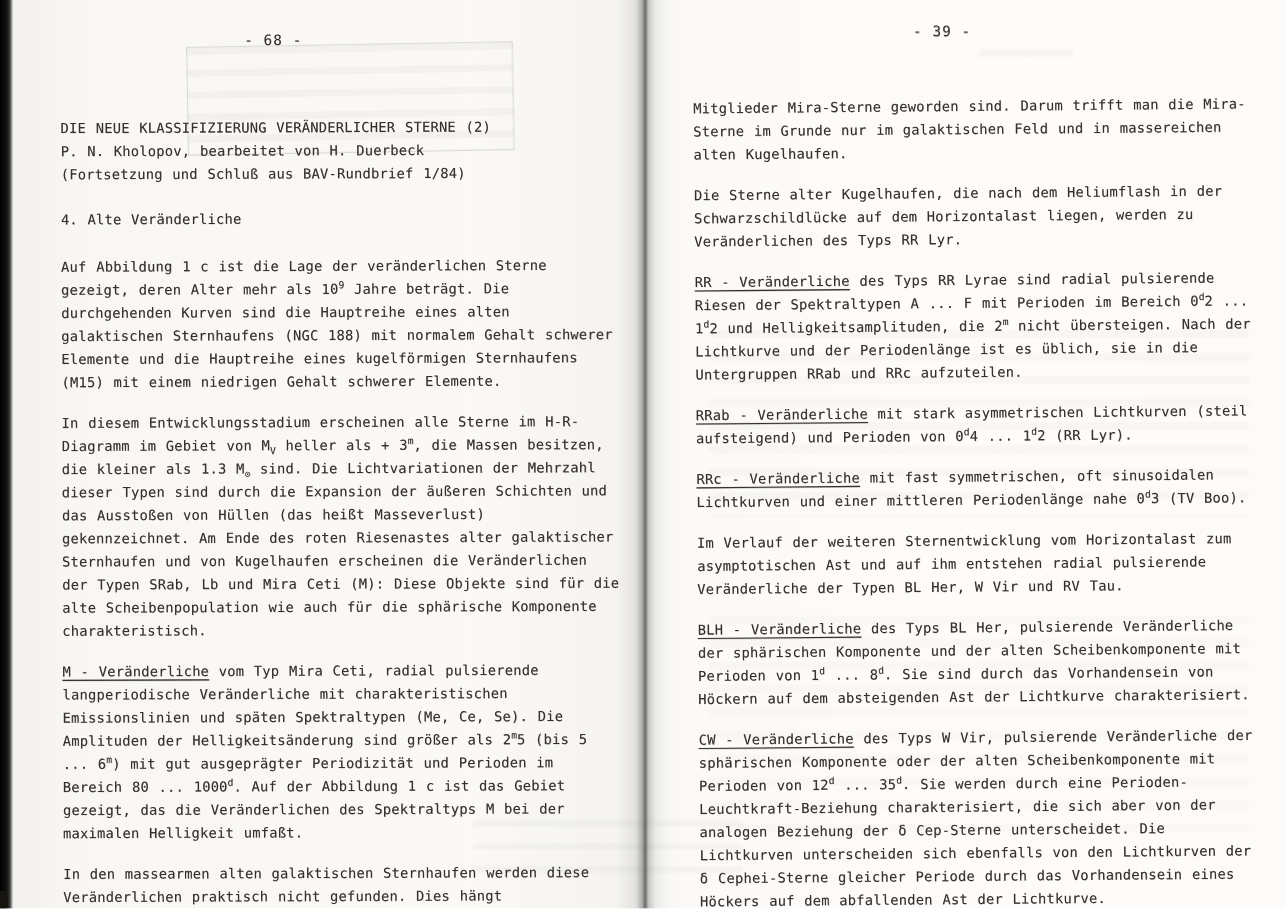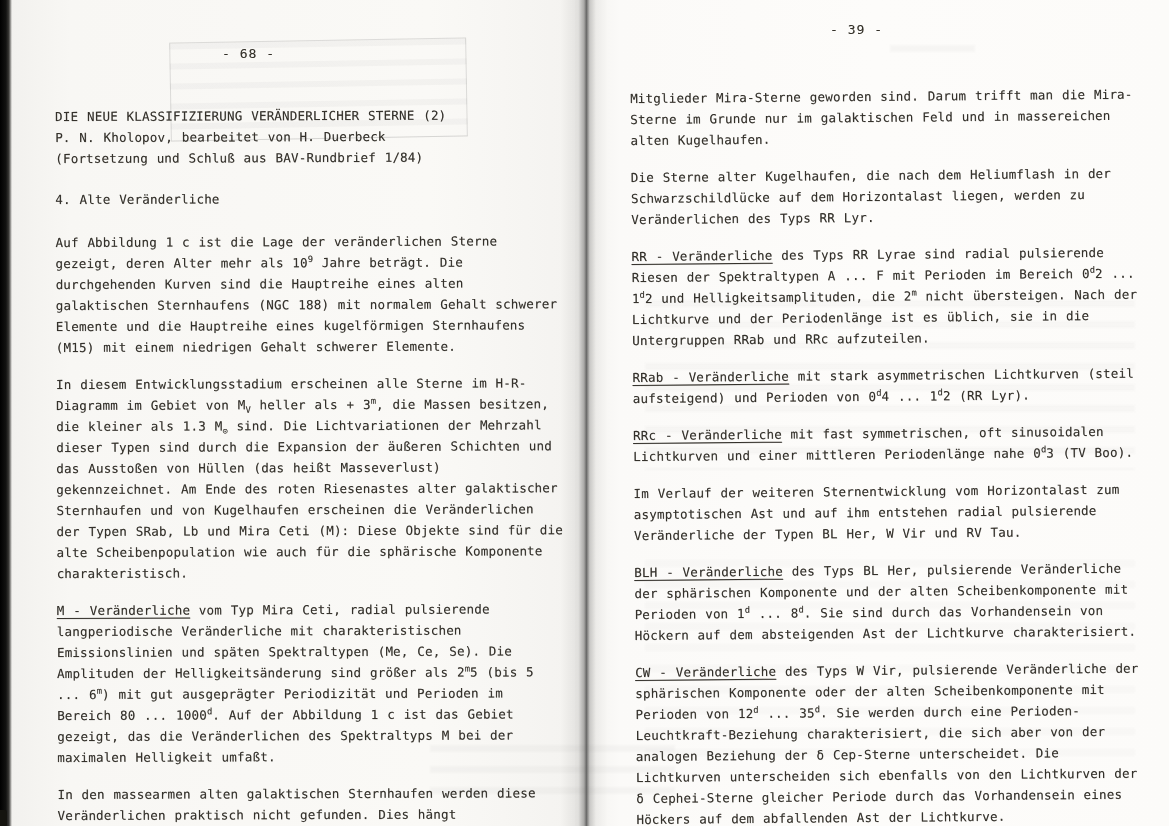--- a/index.html
+++ b/index.html
@@ -31,21 +31,21 @@
   .corner-mark{
     position:absolute;left:0;top:810px;width:7px;height:16px;
     background:#15140f;border-radius:0 3px 2px 0;
   }
 
   
   .pageno{
     position:absolute;font-size:13px;color:#343129;letter-spacing:1px;
     text-shadow:0.2px 0.2px 0 rgba(45,42,38,0.35);
   }
-  .pageno-left{left:222px;top:46px;}
+  .pageno-left{left:222px;top:30px;}
   .pageno-right{left:830px;top:22px;}
   .content{
     position:absolute;color:#34312b;font-size:12.5px;line-height:21px;
     letter-spacing:0.2px;word-spacing:1px;
     text-shadow:0.25px 0.25px 0 rgba(45,42,38,0.38);
     transform-origin:left top;
   }
   .content-left{left:55px;top:106px;width:507px;transform:rotate(-0.2deg);}
   .content-right{left:630px;top:88px;width:507px;transform:rotate(-0.5deg);}
   .titleline{display:block;}

